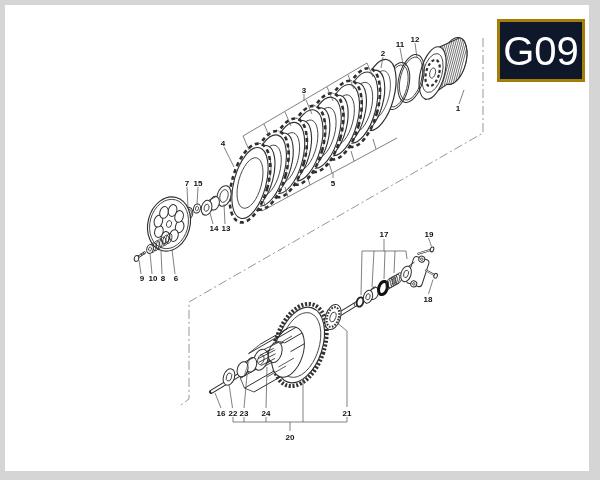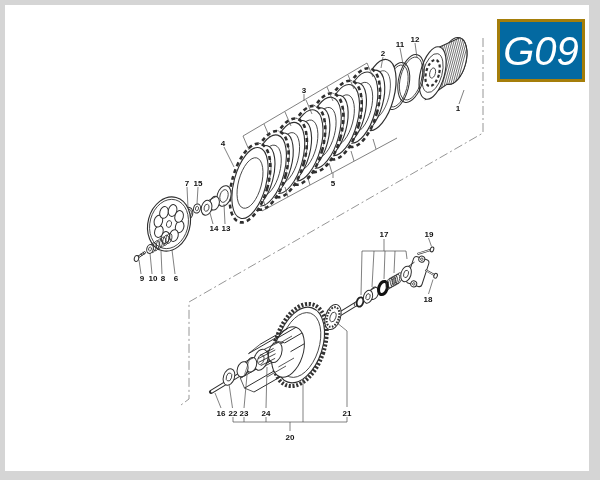--- a/index.html
+++ b/index.html
@@ -360,15 +360,15 @@
       <text x="428" y="301.5" text-anchor="middle" class="callout">18</text>
       <text x="429" y="236.5" text-anchor="middle" class="callout">19</text>
       <text x="290" y="439.5" text-anchor="middle" class="callout">20</text>
       <text x="347" y="415.5" text-anchor="middle" class="callout">21</text>
       <text x="233" y="415.5" text-anchor="middle" class="callout">22</text>
       <text x="244" y="415.5" text-anchor="middle" class="callout">23</text>
       <text x="266" y="415.5" text-anchor="middle" class="callout">24</text>
     </g>
 </svg>
 
-<div class="badge" style="background: #0369a1; border: 3px solid rgb(165, 126, 10); color: rgb(255, 255, 255); font-style: italic;">
+<div class="badge" style="background: #0f172a; border: 3px solid rgb(165, 126, 10); color: rgb(255, 255, 255);">
   <span>G09</span>
 </div>
 
 </body></html>

